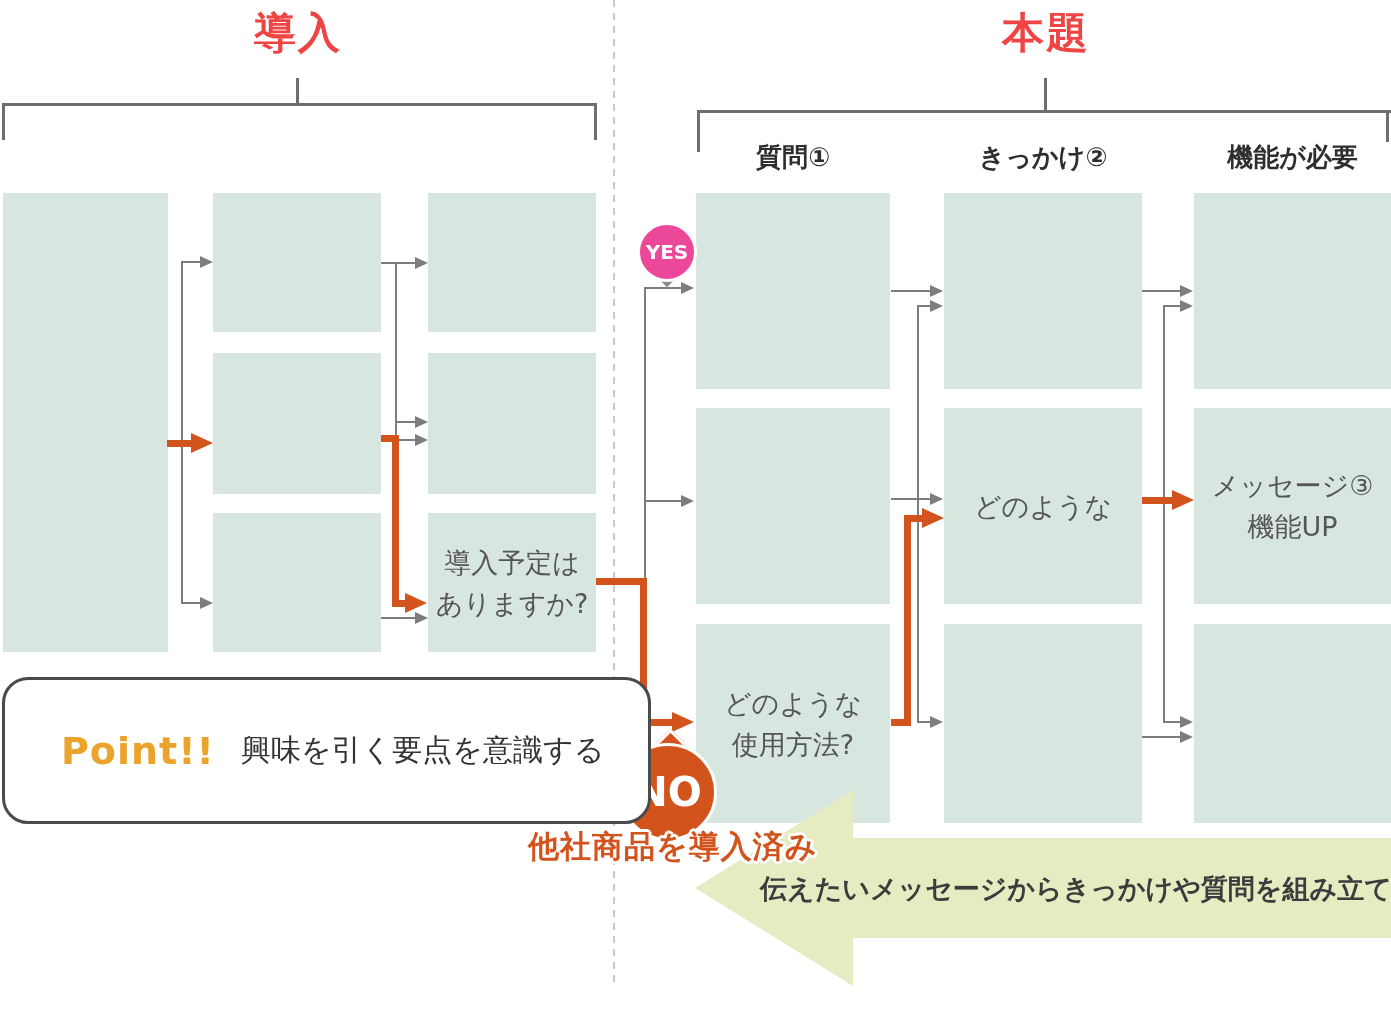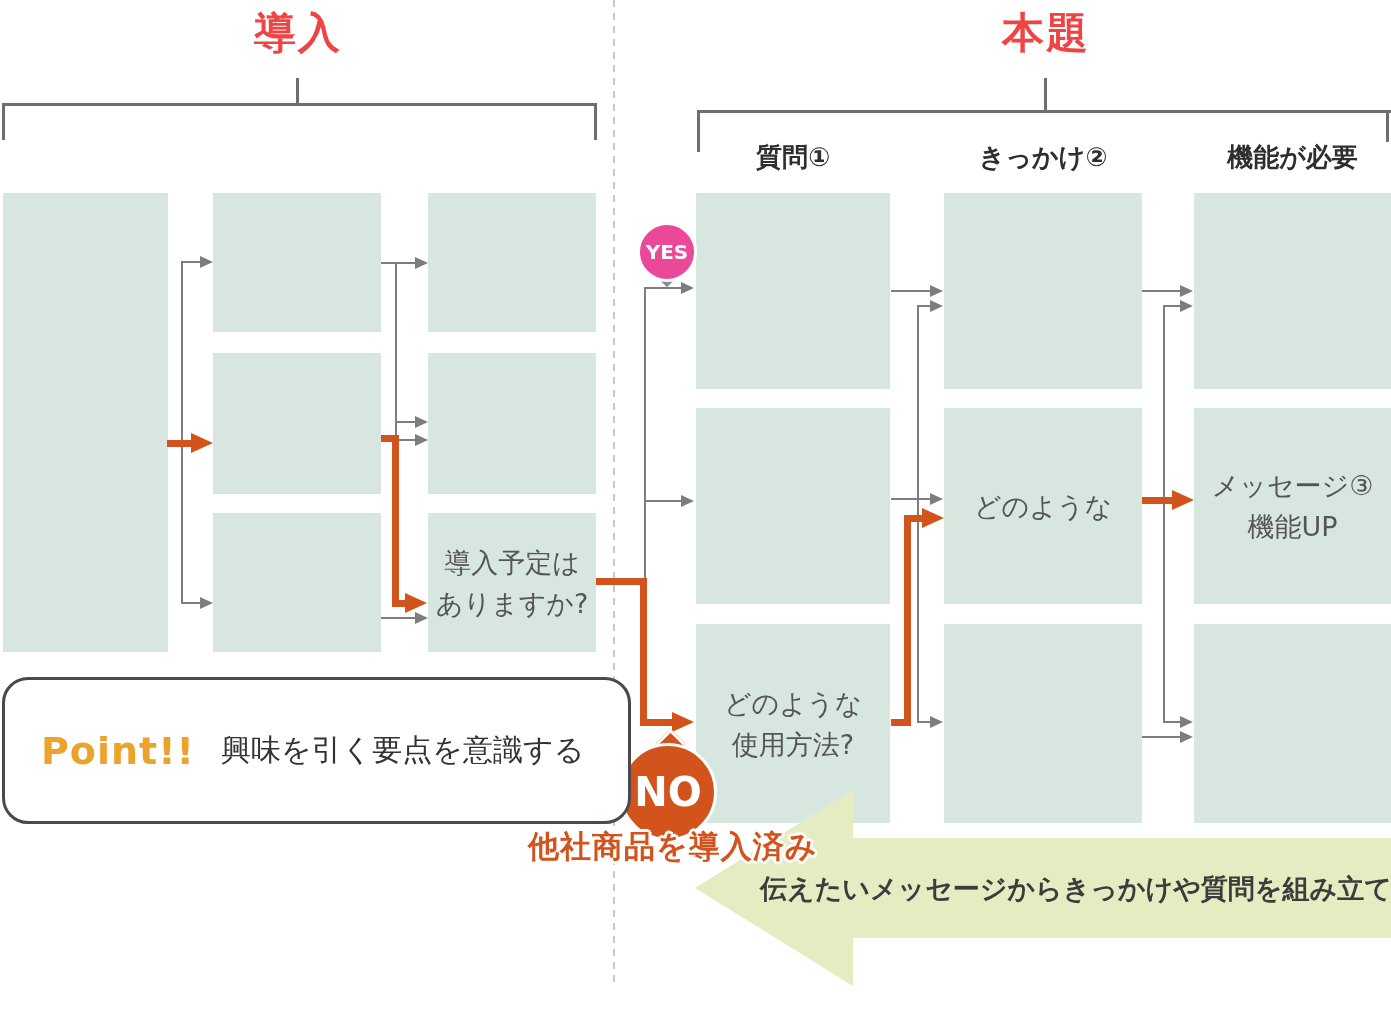--- a/index.html
+++ b/index.html
@@ -17,21 +17,21 @@
       border-bottom:6px solid transparent;border-left:13px solid #7d7d7d;}
   .ol{position:absolute;background:#d3531d;}
   .oah{position:absolute;width:0;height:0;border-top:10px solid transparent;
        border-bottom:10px solid transparent;border-left:22px solid #d3531d;}
   .bubble{position:absolute;border-radius:50%;border:3px solid #fff;display:flex;
           align-items:center;justify-content:center;color:#fff;font-weight:800;}
   .tail{position:absolute;transform:rotate(45deg);}
   .divider{position:absolute;left:613px;top:0;width:2px;height:985px;
            background:repeating-linear-gradient(to bottom,#c9c9c9 0 7px,transparent 7px 13px);}
   #point-box{position:absolute;left:2px;top:677px;width:587px;height:141px;background:#fff;
-             border:3px solid #4a4a4a;border-radius:26px;display:flex;align-items:center;padding-left:36px;box-sizing:content-box;}
+             border:3px solid #4a4a4a;border-radius:26px;display:flex;align-items:center;padding-left:56px;box-sizing:content-box;}
   #point-tag{font-size:38px;font-weight:800;color:#eca32c;letter-spacing:1px;}
   #point-text{font-size:30px;font-weight:400;color:#333;margin-left:26px;}
   #big-arrow{position:absolute;left:695px;top:790px;width:696px;height:196px;background:#e6ecc2;
              clip-path:polygon(0% 50%,22.7% 0%,22.7% 24.5%,100% 24.5%,100% 75.5%,22.7% 75.5%,22.7% 100%);}
   #big-arrow-text{position:absolute;left:760px;top:871px;width:631px;text-align:center;
                   font-size:27px;font-weight:700;color:#3c3c3c;white-space:nowrap;}
   #no-caption{position:absolute;left:528px;top:826px;width:284px;text-align:center;
               font-size:31px;font-weight:800;color:#d3531d;white-space:nowrap;letter-spacing:1px;
               text-shadow:-2px -2px 0 #fff,2px -2px 0 #fff,-2px 2px 0 #fff,2px 2px 0 #fff,
                           0 -3px 0 #fff,0 3px 0 #fff,-3px 0 0 #fff,3px 0 0 #fff;}

